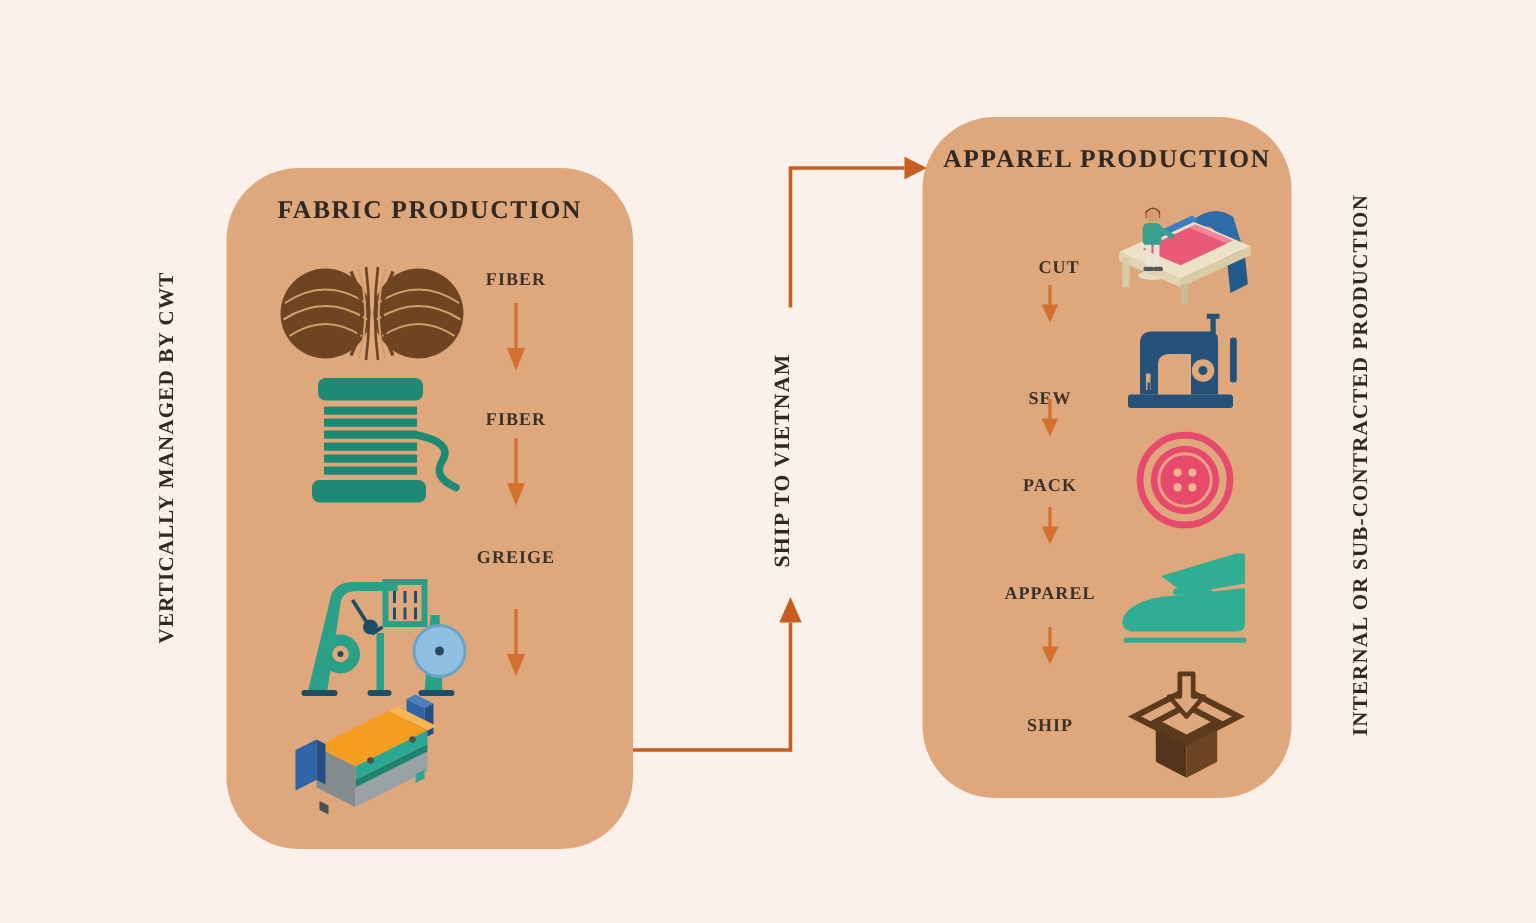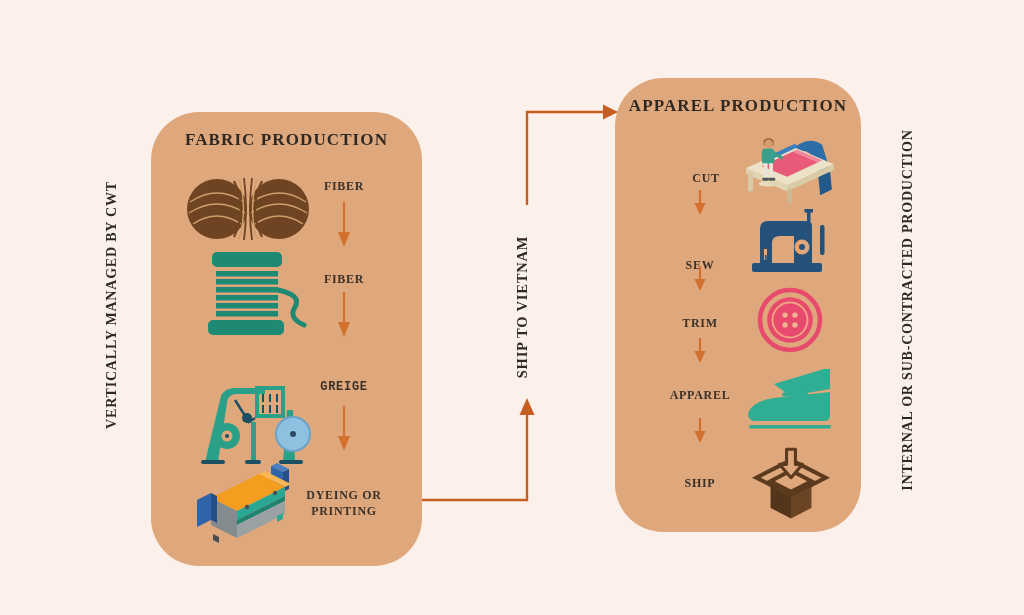--- a/index.html
+++ b/index.html
@@ -104,21 +104,21 @@
         <circle cx="102" cy="64" r="17" fill="none" stroke="#6aa3c8" stroke-width="2"></circle>
         <circle cx="102" cy="64" r="3" fill="#2b4a66"></circle>
         <circle cx="36" cy="66" r="13" fill="#2ba089"></circle>
         <circle cx="36" cy="66" r="5.5" fill="#dfa77c"></circle>
         <circle cx="36" cy="66" r="2" fill="#1c4f63"></circle>
         <rect x="10" y="90" width="24" height="4" rx="2" fill="#1c4f63"></rect>
         <rect x="54" y="90" width="16" height="4" rx="2" fill="#1c4f63"></rect>
         <rect x="88" y="90" width="24" height="4" rx="2" fill="#1c4f63"></rect>
       </svg>
     </div>
-    <div class="step-label" style="left:138px;top:267px;font-family:Liberation Mono, monospace;">GREIGE</div>
+    <div class="step-label" style="left:138px;top:251px;">GREIGE</div>
     <svg class="v-arrow" style="left:186px;top:294px;" width="14" height="46" viewBox="0 0 14 46">
       <line x1="7" y1="0" x2="7" y2="32" stroke="#d4702e" stroke-width="2.2"></line>
       <polygon points="1,30 13,30 7,45" fill="#d4702e"></polygon>
     </svg>
 
     <div class="icon-box" style="left:34px;top:346px;width:122px;height:88px;">
       <svg viewBox="0 0 122 88">
         <path d="M86 8 L98 14 L98 34 L86 28 Z" fill="#2f64a8"></path>
         <path d="M86 8 L92 5 L104 11 L98 14 Z" fill="#4a7fc0"></path>
         <path d="M98 14 L104 11 L104 31 L98 34 Z" fill="#264f85"></path>
@@ -130,21 +130,20 @@
         <path d="M52 67 L100 43 L100 56 L52 80 Z" fill="#9aa1a4"></path>
         <path d="M28 76 L34 79 L34 85 L28 82 Z" fill="#4a4f52"></path>
         <path d="M92 58 L98 55 L98 61 L92 64 Z" fill="#2aa893"></path>
         <path d="M12 42 L26 35 L26 62 L12 69 Z" fill="#2f64a8"></path>
         <path d="M26 35 L32 38 L32 65 L26 62 Z" fill="#264f85"></path>
         <path d="M12 42 L18 39 L32 46 L26 49 Z" fill="#4a7fc0" opacity="0"></path>
         <circle cx="62" cy="49" r="2.2" fill="#4a4f52"></circle>
         <circle cx="90" cy="35" r="2.2" fill="#4a4f52"></circle>
       </svg>
     </div>
-    <div class="step-label" style="left:143px;top:375px;width:100px;">DYEING OR PRINTING</div>
   </div>
 
   <div class="panel panel-apparel">
     <div class="panel-title">APPAREL PRODUCTION</div>
 
     <div class="step-label" style="left:36px;top:92px;">CUT</div>
     <div class="icon-box" style="left:122px;top:55px;width:106px;height:76px;">
       <svg viewBox="0 0 106 78">
         <ellipse cx="31" cy="52" rx="10" ry="3" fill="#e6dcc0"></ellipse>
         <path d="M56 16 Q72 2 86 12 L94 38 L82 44 L74 22 Q70 16 60 20 Z" fill="#2d6da8"></path>
@@ -185,21 +184,21 @@
         <rect x="57" y="2" width="3.5" height="11" fill="#24527a"></rect>
         <rect x="54.5" y="0" width="8.5" height="3.5" fill="#24527a"></rect>
         <rect x="70" y="16" width="4.5" height="30" rx="2" fill="#24527a"></rect>
       </svg>
     </div>
     <svg class="v-arrow" style="left:78px;top:188px;" width="14" height="26" viewBox="0 0 14 26">
       <line x1="7" y1="0" x2="7" y2="14" stroke="#d4702e" stroke-width="2.2"></line>
       <polygon points="1.5,13 12.5,13 7,25" fill="#d4702e"></polygon>
     </svg>
 
-    <div class="step-label" style="left:30px;top:237px;">TRIM</div>
+    <div class="step-label" style="left:30px;top:237px;">PACK</div>
     <div class="icon-box" style="left:141px;top:208px;width:68px;height:68px;">
       <svg viewBox="0 0 76 76">
         <circle cx="38" cy="38" r="33.5" fill="none" stroke="#e84a6e" stroke-width="5"></circle>
         <circle cx="38" cy="38" r="25.5" fill="#e84a6e"></circle>
         <circle cx="38" cy="38" r="19.5" fill="none" stroke="#efa284" stroke-width="2.2"></circle>
         <circle cx="32.5" cy="32.5" r="3" fill="#f0b491"></circle>
         <circle cx="43.5" cy="32.5" r="3" fill="#f0b491"></circle>
         <circle cx="32.5" cy="43.5" r="3" fill="#f0b491"></circle>
         <circle cx="43.5" cy="43.5" r="3" fill="#f0b491"></circle>
       </svg>

